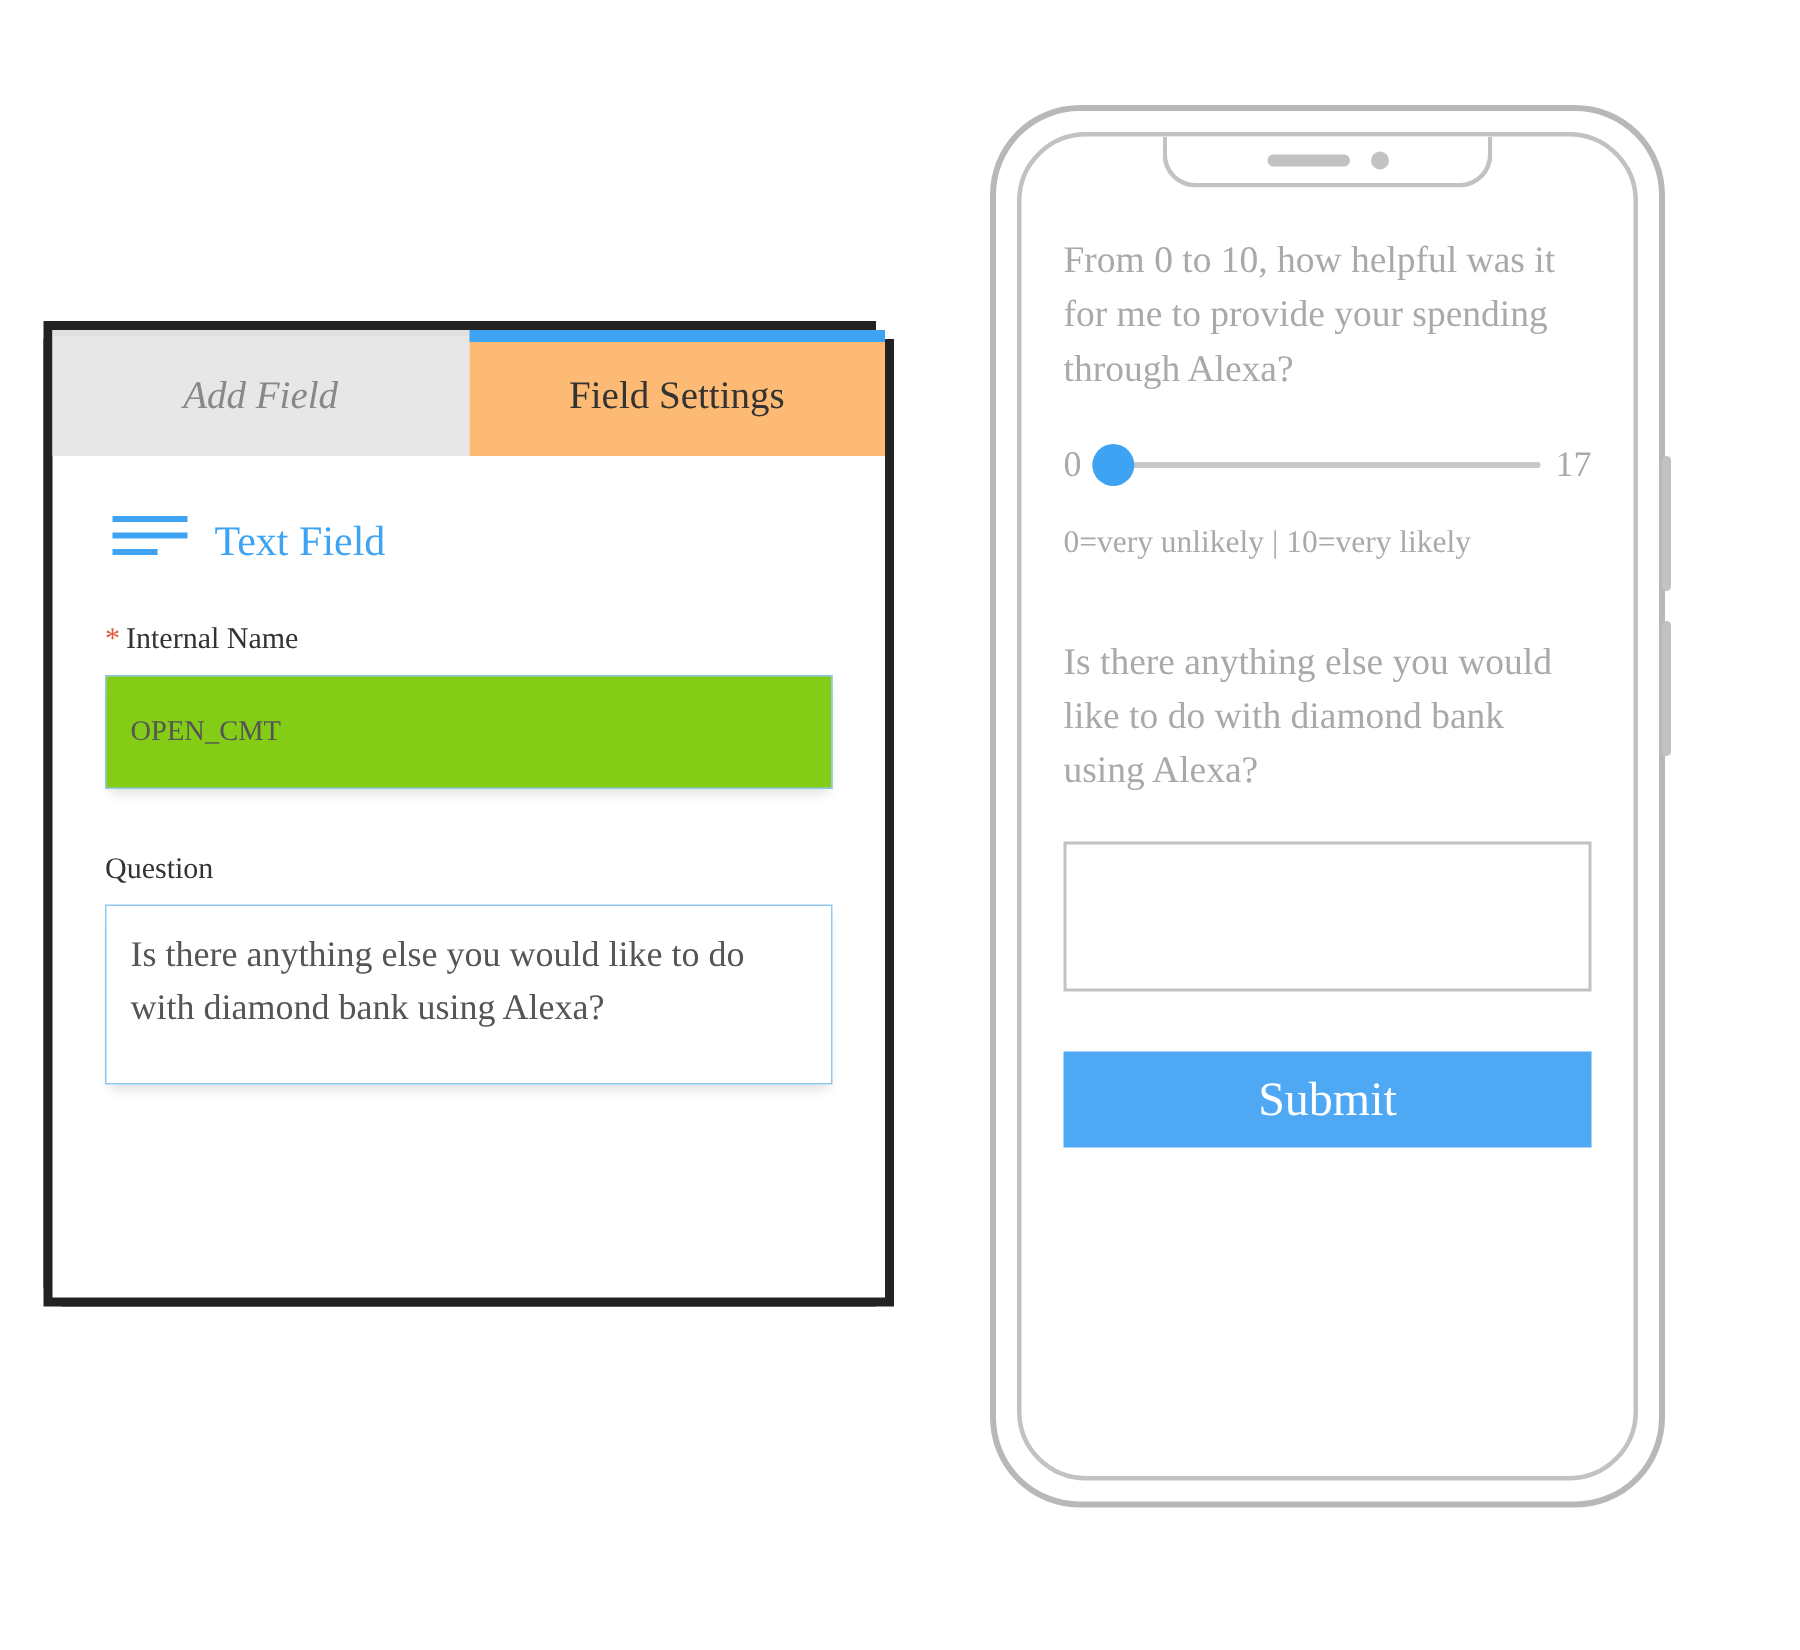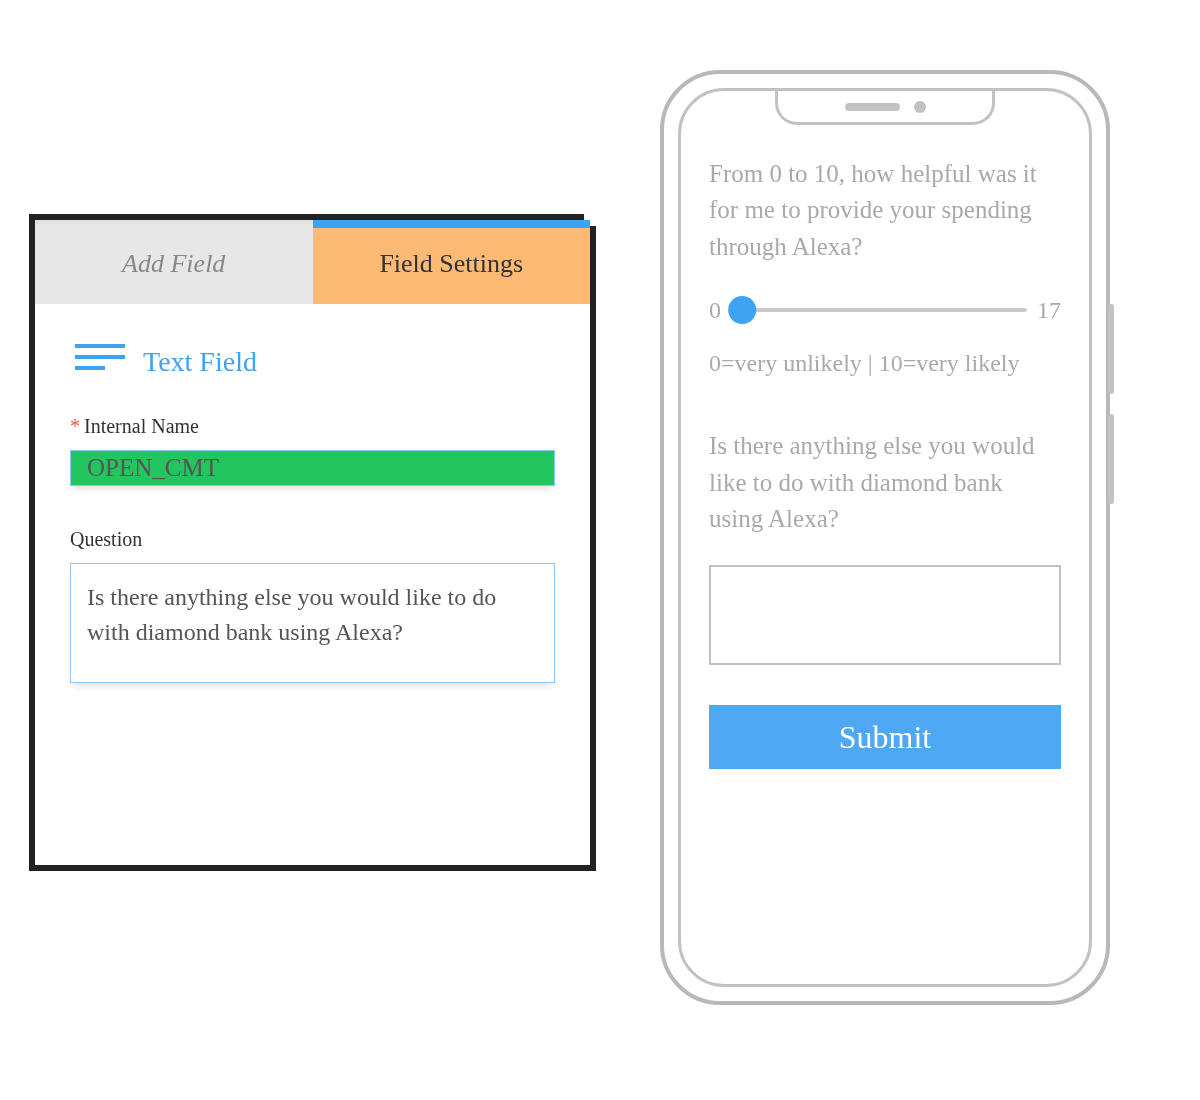--- a/index.html
+++ b/index.html
@@ -77,25 +77,25 @@
     font-size: 20px;
     color: #333;
     margin-bottom: 12px;
     display: block;
   }
   .req { color: #e05a3a; margin-right: 4px; }
 
   .text-input {
     width: 100%;
     border: 1px solid #8fc7ef;
-    padding: 3px 16px;
-    font-size: 25px;
+    padding: 26px 16px;
+    font-size: 19px;
     font-family: inherit;
     color: #555;
-    background: #22c55e;
+    background: #84cc16;
     box-shadow: 0 5px 8px -3px rgba(0,0,0,0.15);
   }
   .group { margin-bottom: 42px; }
   .text-area {
     width: 100%;
     border: 1px solid #8fc7ef;
     padding: 16px 16px;
     font-size: 24px;
     line-height: 1.45;
     font-family: inherit;
@@ -186,21 +186,21 @@
     position: absolute;
     left: 0;
     top: 50%;
     transform: translate(-10%, -50%);
     width: 28px;
     height: 28px;
     border-radius: 50%;
     background: #3ea3f2;
   }
   .slider-caption {
-    font-size: 24px;
+    font-size: 21px;
     color: #a9a9a9;
     margin-bottom: 48px;
   }
 
   .phone-textarea {
     width: 100%;
     height: 100px;
     border: 2px solid #c2c2c2;
     margin-top: 6px;
     margin-bottom: 40px;

